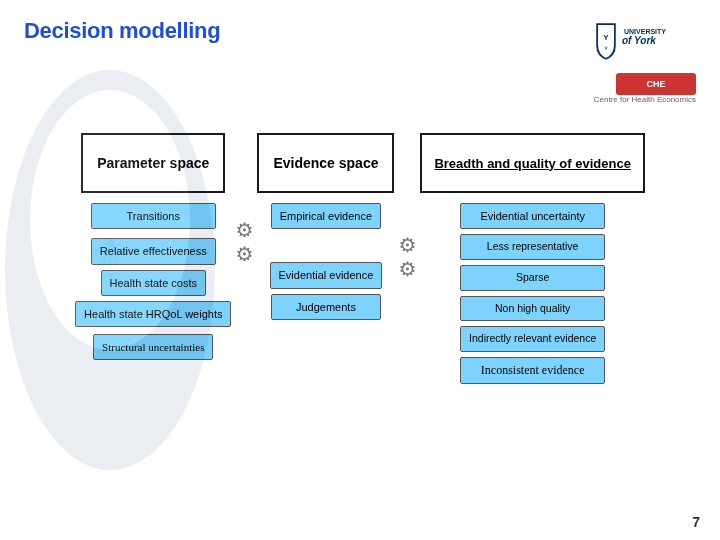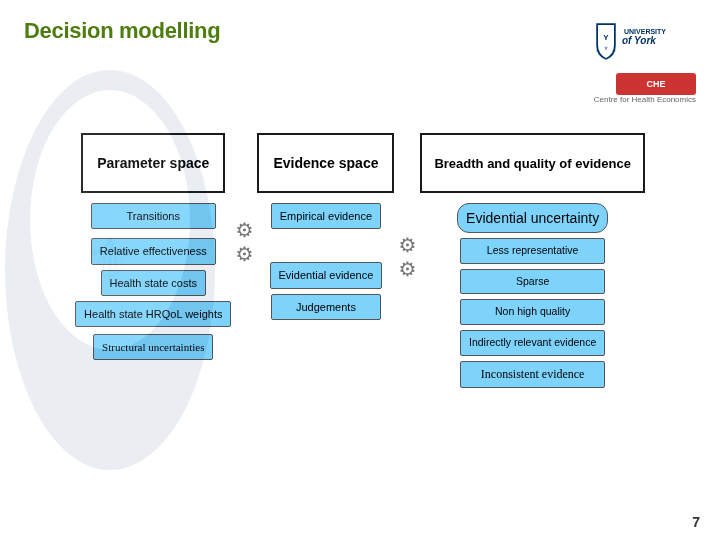--- a/index.html
+++ b/index.html
@@ -23,21 +23,21 @@
     .header {
       padding: 18px 24px 8px 24px;
       display: flex;
       align-items: flex-start;
       justify-content: space-between;
     }
 
     .page-title {
       font-size: 22px;
       font-weight: bold;
-      color: #4d7c0f;
+      color: #1d4ed8;
       letter-spacing: -0.3px;
     }
 
     .logo-box {
       display: flex;
       flex-direction: column;
       align-items: flex-end;
     }
 
     .column {
@@ -139,20 +139,21 @@
       padding: 10px 12px;
       font-size: 13px;
       font-weight: bold;
       text-align: center;
       min-width: 148px;
       min-height: 60px;
       display: flex;
       align-items: center;
       justify-content: center;
       margin-bottom: 10px;
+      text-decoration: underline;
     }
 
     
     .items-col {
       display: flex;
       flex-direction: column;
       gap: 5px;
       align-items: center;
     }
 
@@ -221,21 +222,21 @@
     </div>
 
     <div class="gear-connector" style="margin-top: 100px;">
       <span class="gear-symbol">⚙</span>
       <span class="gear-symbol">⚙</span>
     </div>
 
     <div class="column" style="align-items:center;">
       <div class="col3-header-box">Breadth and quality of evidence</div>
       <div class="items-col">
-        <div class="item-box" style="min-width:145px; font-size:14px;border-radius:12px;">Evidential uncertainty</div>
+        <div class="item-box" style="min-width:145px; font-size:11px;">Evidential uncertainty</div>
         <div class="item-box" style="min-width:145px; font-size:10.5px;">Less representative</div>
         <div class="item-box" style="min-width:145px; font-size:10.5px;">Sparse</div>
         <div class="item-box" style="min-width:145px; font-size:10.5px;">Non high quality</div>
         <div class="item-box" style="min-width:145px; font-size:10.5px;">Indirectly relevant evidence</div>
         <div class="item-box" style="min-width:145px; font-size:12px;font-family:Liberation Serif, serif;">Inconsistent evidence</div>
       </div>
     </div>
 
   </div>
 

